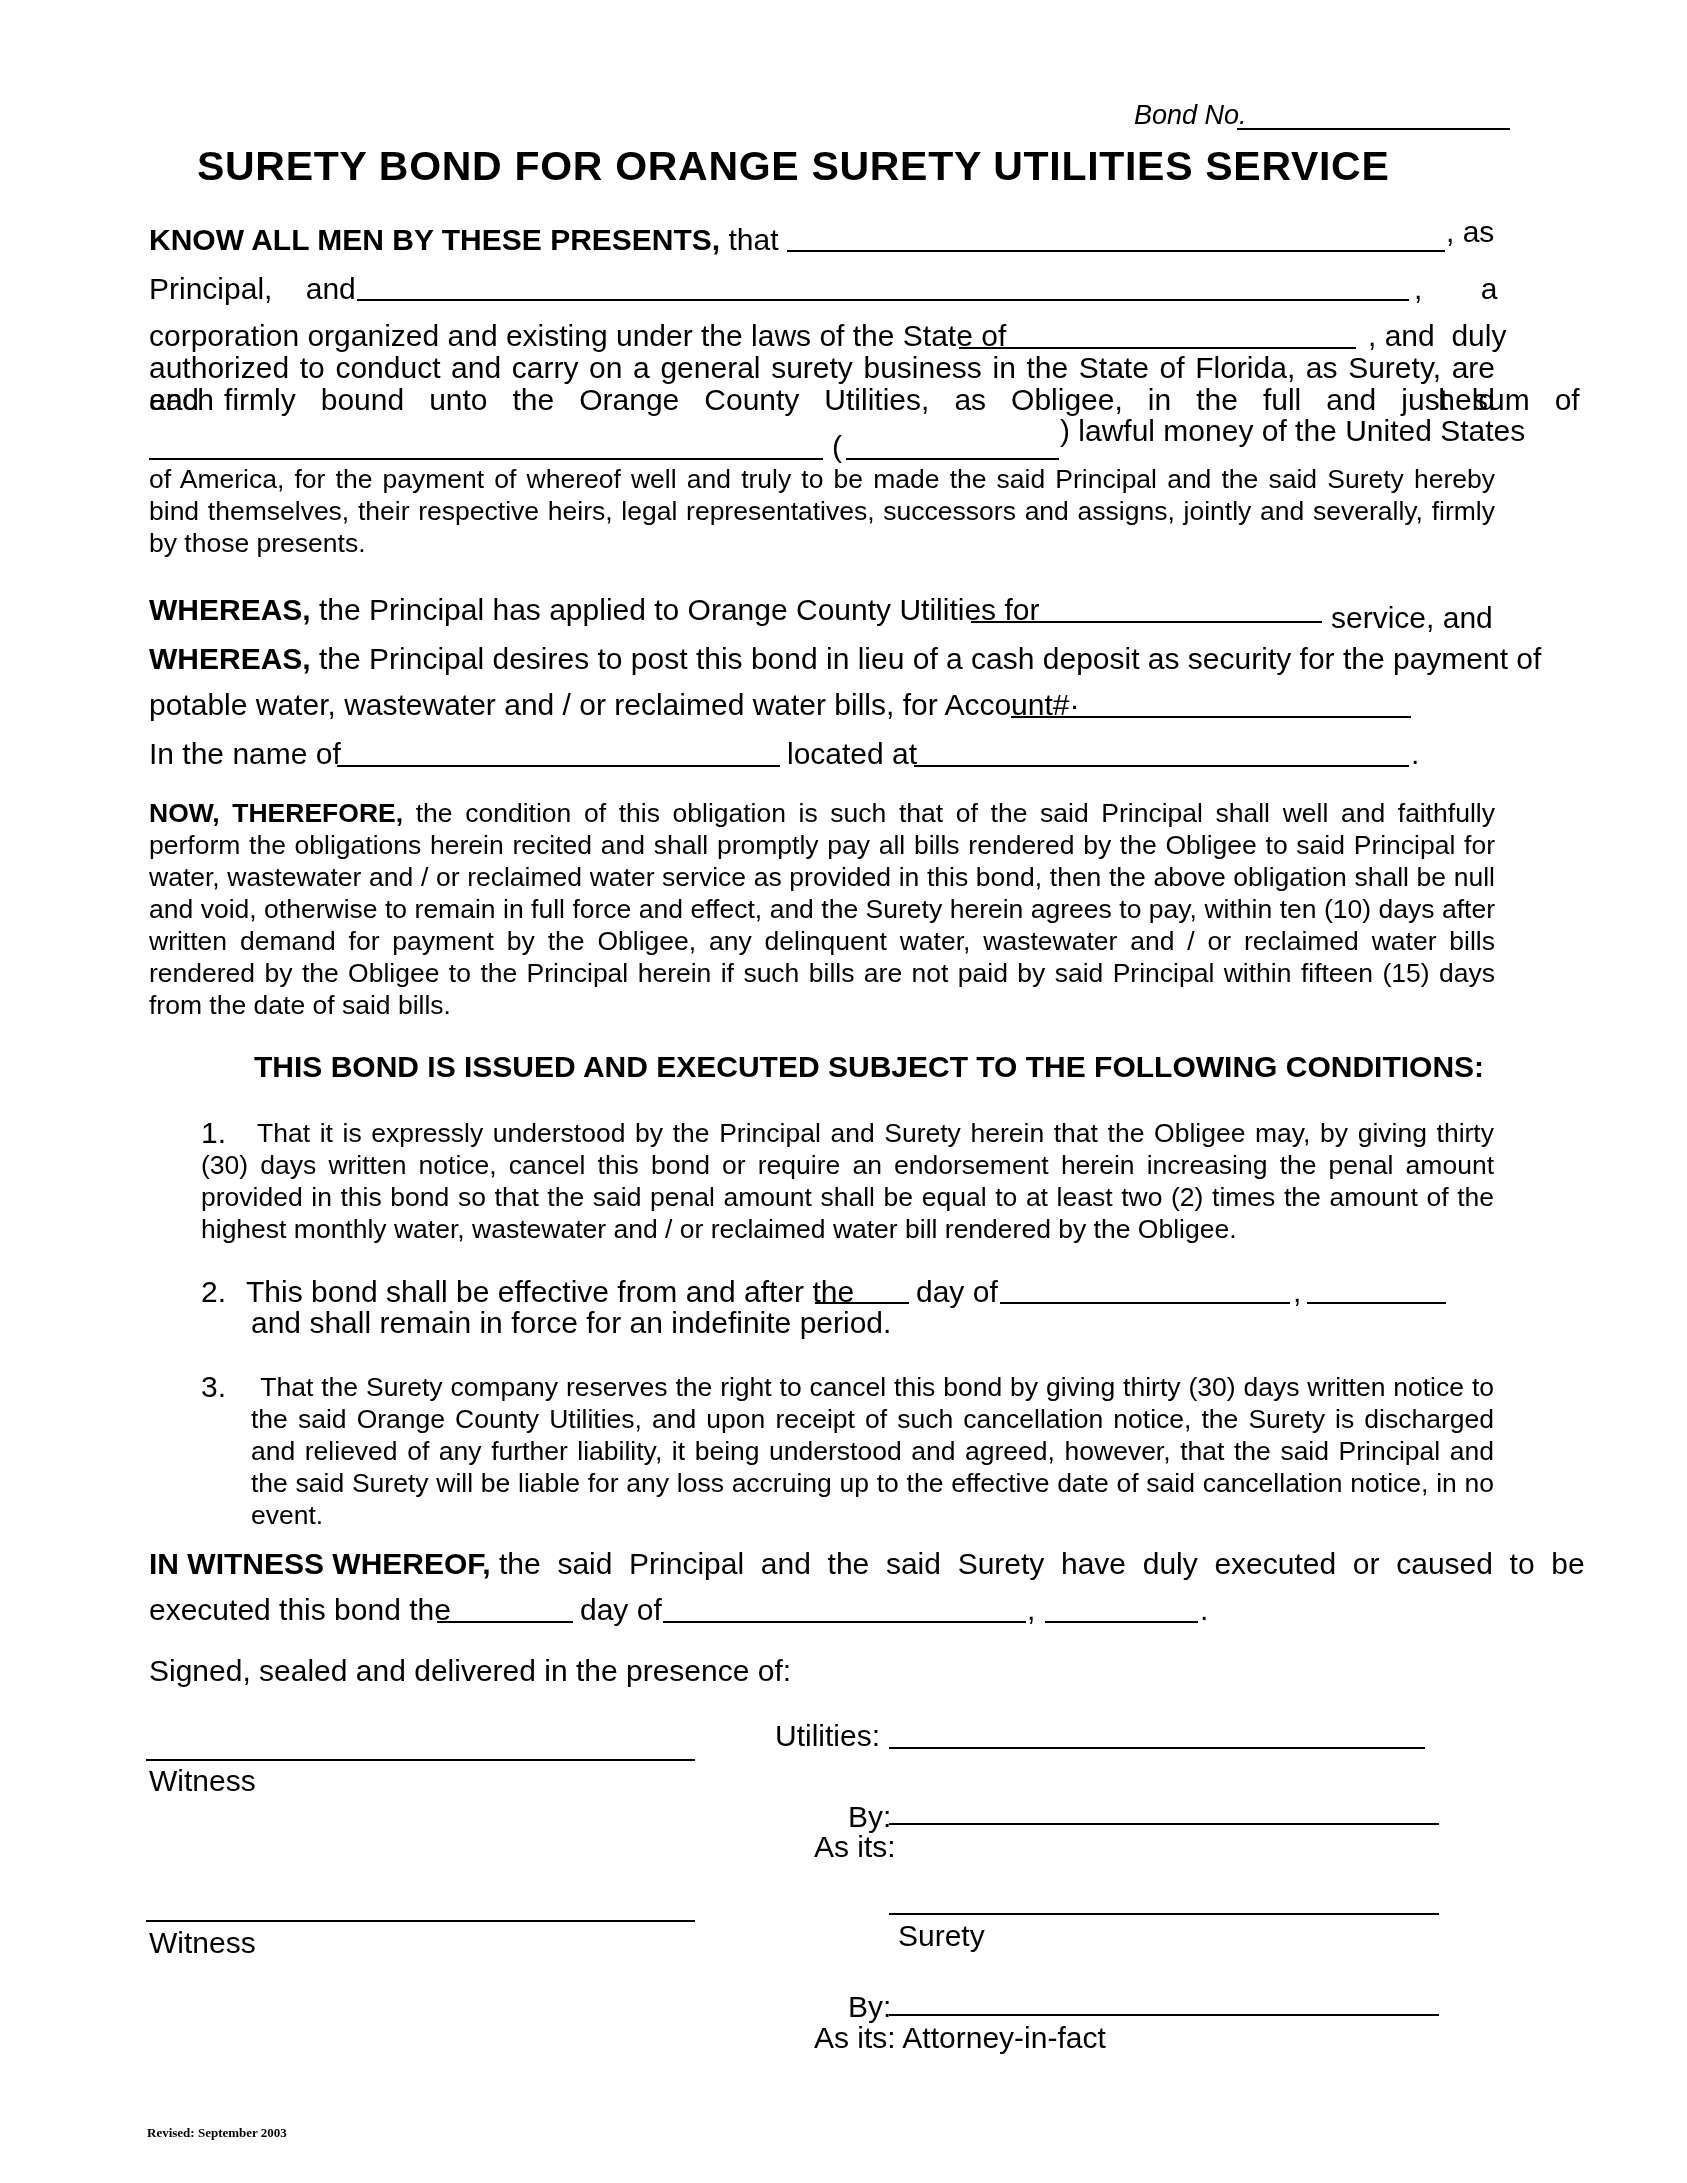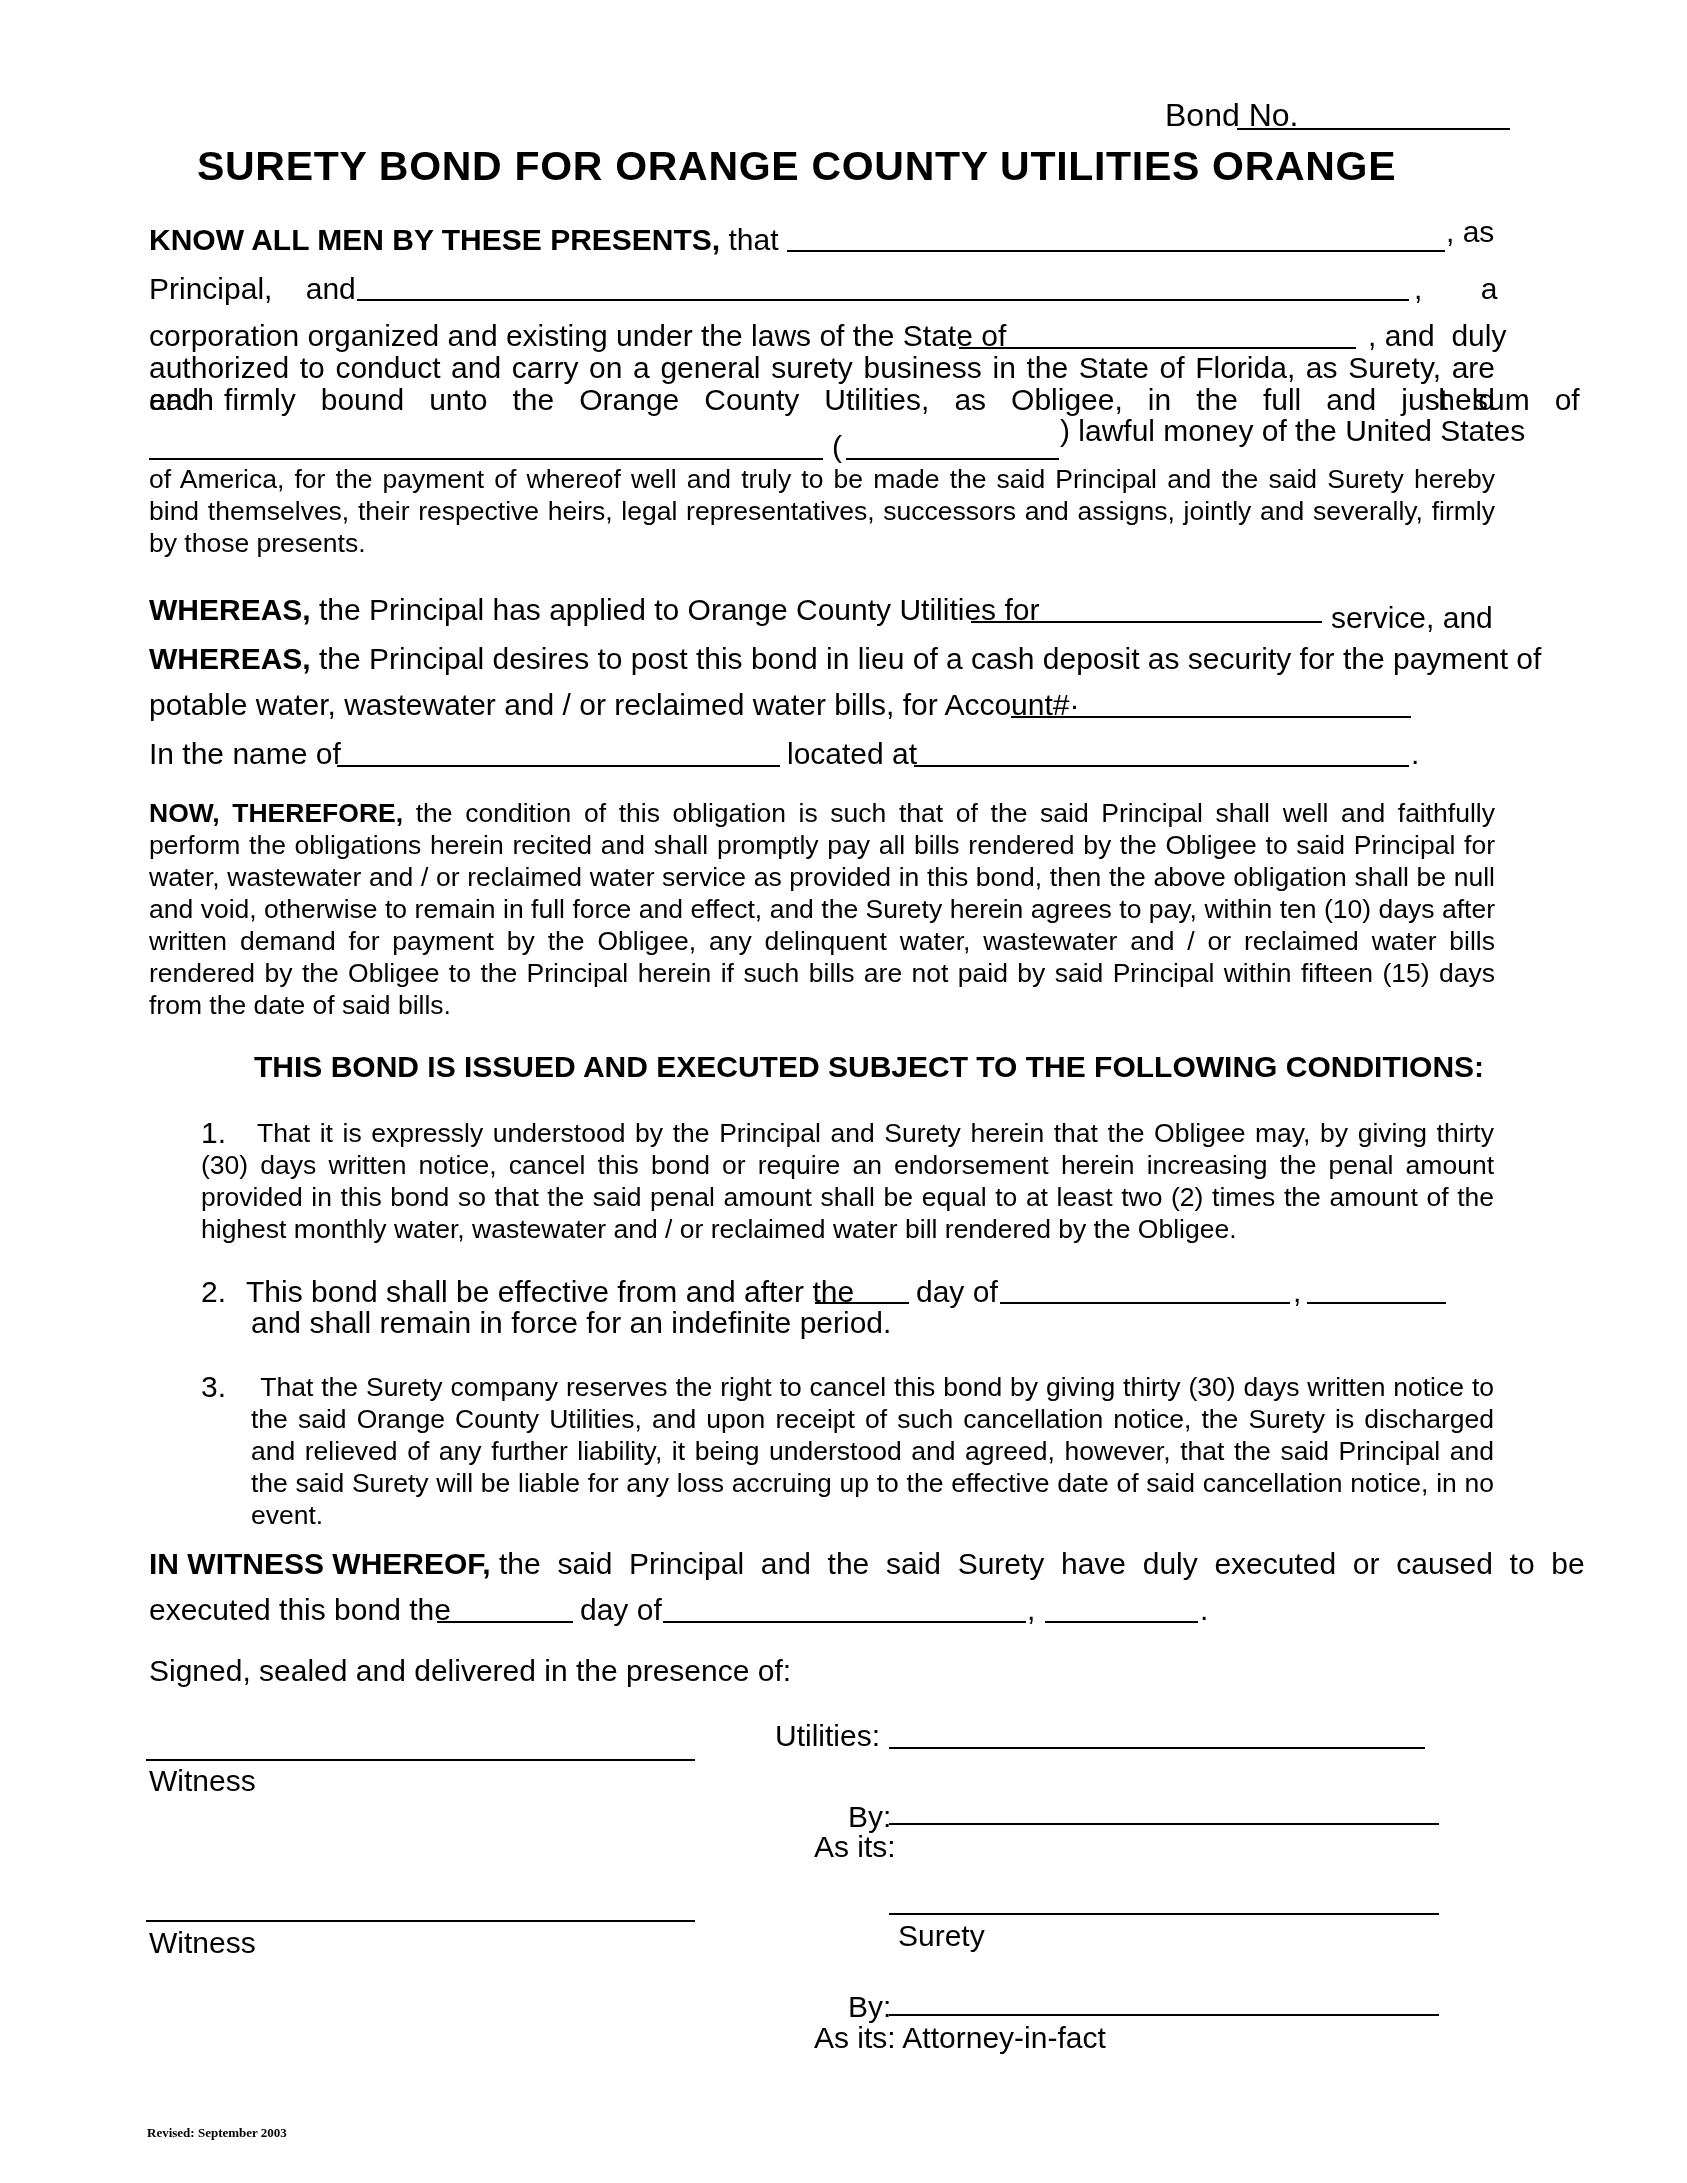--- a/index.html
+++ b/index.html
@@ -10,24 +10,24 @@
   .just { white-space: normal; text-align: justify; text-align-last: justify; }
   .para { font-size: 26.5px; line-height: 32px; text-align: justify; }
   .b { font-weight: bold; }
   .line { position: absolute; border-top: 2.6px solid #000; height: 0; }
   .title { font-size: 41px; font-weight: bold; letter-spacing: 0.7px; }
   .footer { font-family: "Liberation Serif", serif; font-weight: bold; font-size: 13px; }
 </style>
 </head>
 <body>
 
-<div class="abs txt" style="left:1165px; top:99px; font-size:32px;">Bond No.</div>
+<div class="abs txt" style="left:1134px; top:99px; font-size:27px;font-style:italic;">Bond No.</div>
 <div class="line" style="left:1237px; top:128px; width:273px;"></div>
 
-<div class="abs title" style="left:197px; top:143px;">SURETY BOND FOR ORANGE COUNTY UTILITIES ORANGE</div>
+<div class="abs title" style="left:197px; top:143px;">SURETY BOND FOR ORANGE SURETY UTILITIES SERVICE</div>
 
 <div class="abs txt" style="left:149px; top:224px;">
   <span class="b">KNOW ALL MEN BY THESE PRESENTS,</span>
   <span>that</span>
 </div>
 <div class="line" style="left:787px; top:250px; width:658px;"></div>
 <div class="abs txt" style="left:1446px; top:216px;">, as</div>
 
 <div class="abs txt" style="left:149px; top:273px; white-space:pre;">Principal,    and</div>
 <div class="line" style="left:357px; top:299px; width:1052px;"></div>

